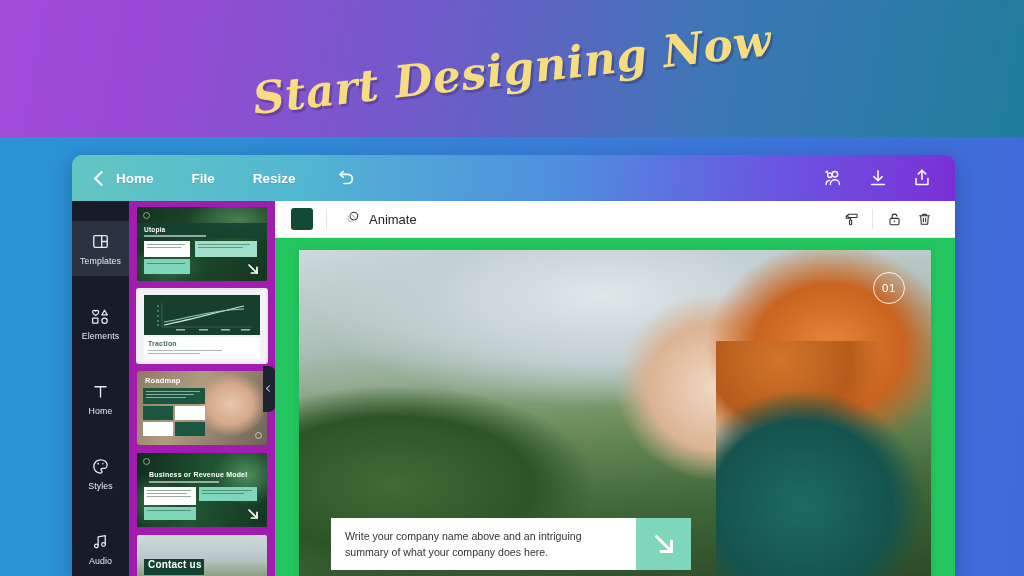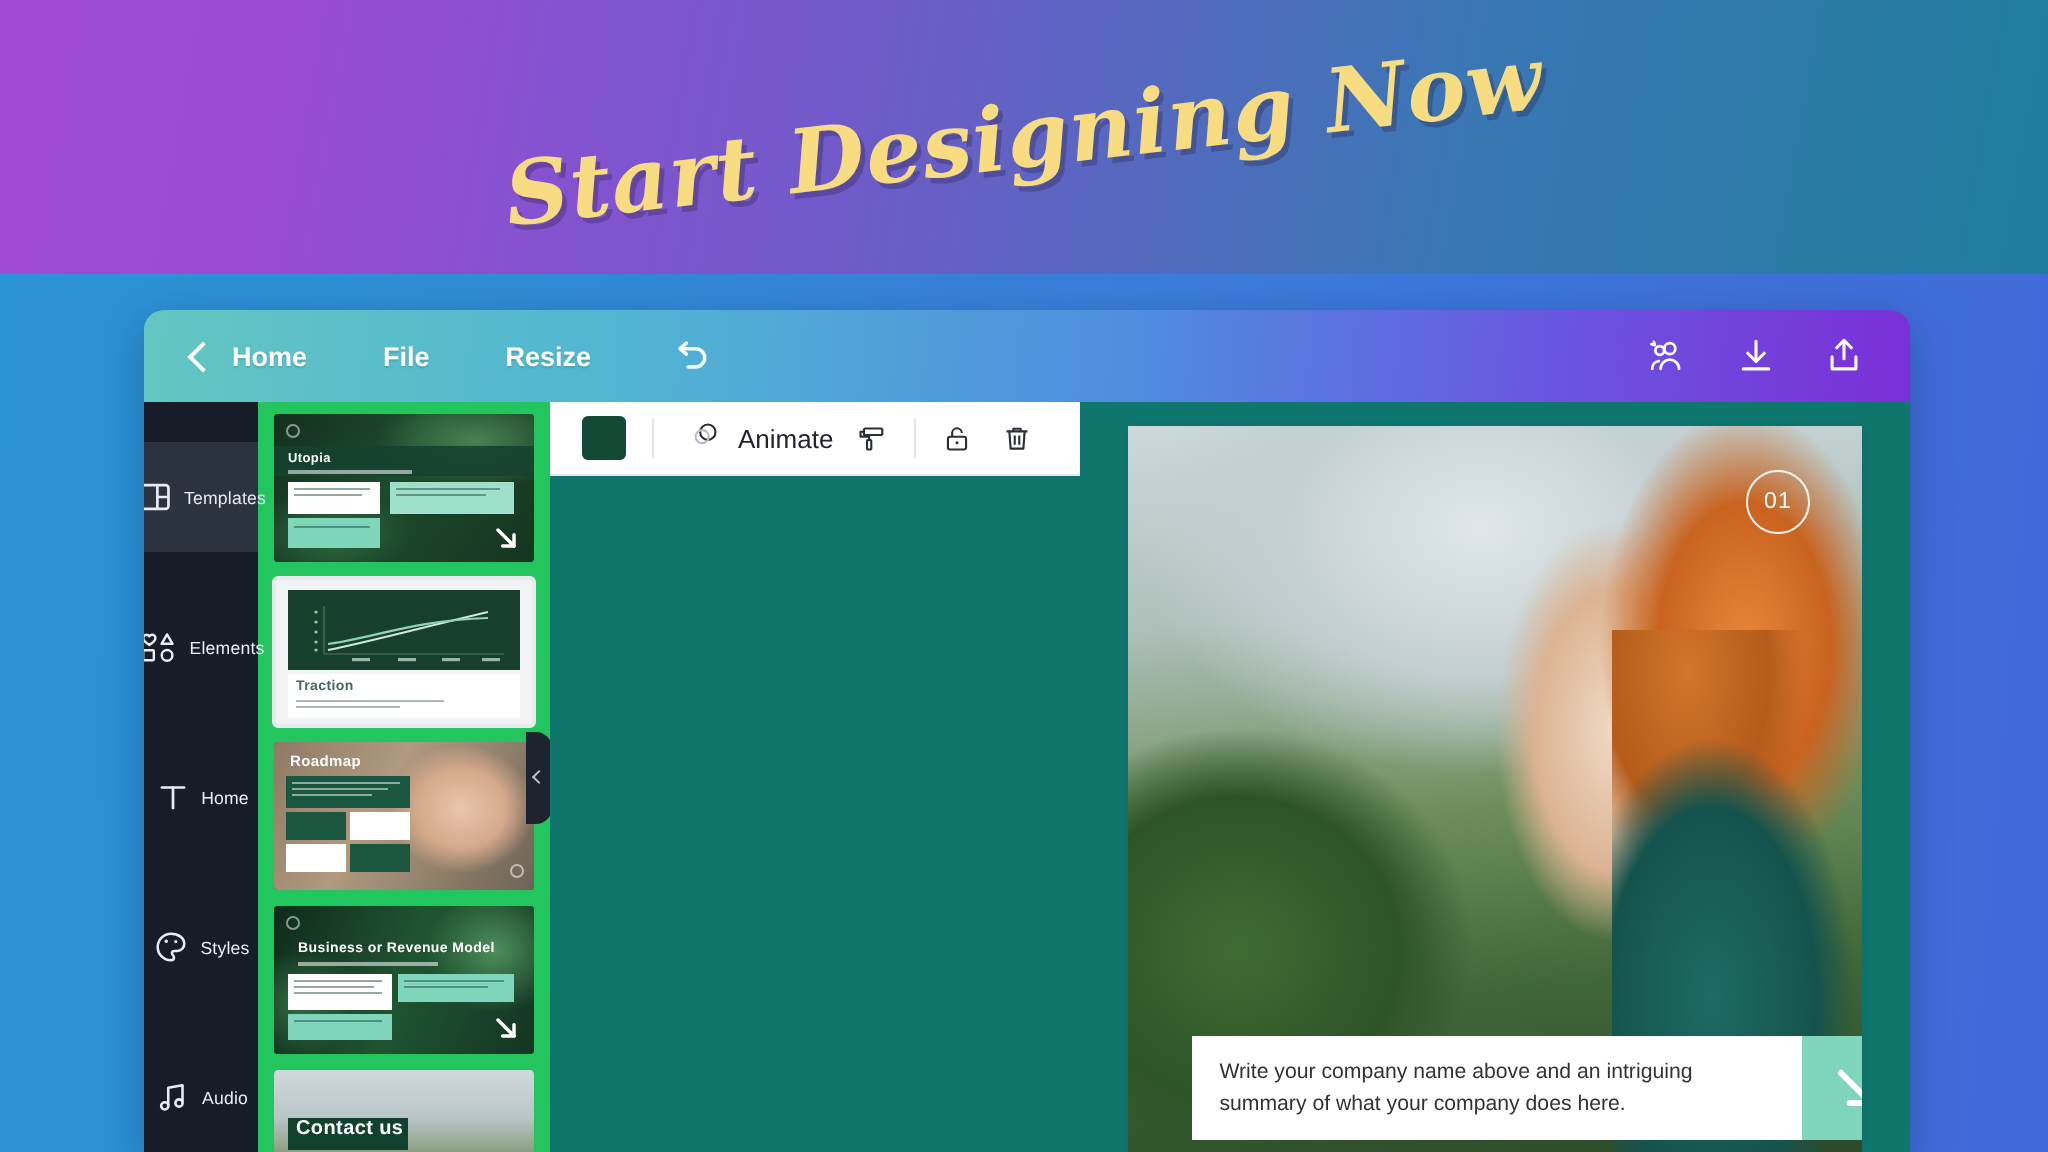--- a/index.html
+++ b/index.html
@@ -65,32 +65,32 @@
   
   .app-body { display:flex; height:375px; background:#eef1f6; }
 
   
   .rail {
     width:57px; background:#171d28; flex:0 0 57px;
     display:flex; flex-direction:column; align-items:stretch;
     position:relative; z-index:3;
   }
   .rail-item {
-    height:58px; display:flex; flex-direction:row;
+    height:58px; display:flex; flex-direction:column;
     align-items:center; justify-content:center; gap:5px;
     cursor:pointer; color:#e8ecf2;margin-top:20px;
   }
   .rail-item.active { background:#2b3240; }
   .rail-item .ri-icon { height:20px; display:flex; align-items:center; }
   .rail-item .ri-icon svg { display:block; }
   .rail-label { font-size:8.8px; letter-spacing:.1px; color:#e9edf3; }
 
   
   .panel {
-    width:146px; flex:0 0 146px; background:#22c55e;
+    width:146px; flex:0 0 146px; background:#a21caf;
     position:relative; padding:6px 8px 5px 8px; overflow:hidden;
   }
   .thumb {
     width:130px; height:74px; margin-bottom:8px;
     border-radius:2px; overflow:hidden; position:relative;
     cursor:pointer; background:#133329;
   }
   .thumb.sel { outline:2px solid #e8eaee; outline-offset:-1px; }
   .panel-handle {
     position:absolute; right:-1px; top:50%; transform:translateY(-50%);
@@ -133,22 +133,22 @@
   .t-card { position:absolute; background:#fff; }
   .t-card.mint { background:#7fd6bb; }
   .t-card.dk { background:#1b5640; }
   .t-ctext { position:absolute; background:rgba(20,60,45,.45); height:1.3px; }
   .t-arrow { position:absolute; width:16px; height:16px; }
   .t-arrow svg { width:16px; height:16px; display:block; }
   .t-chart { position:absolute; background:#173f2e; }
 
   
   .canvas-area {
-    flex:1; background:#0f766e; position:relative;
-    display:flex; flex-direction:row;
+    flex:1; background:#22c55e; position:relative;
+    display:flex; flex-direction:column;
   }
   .canvas-toolbar {
     height:37px; background:#fff; border-bottom:1px solid #e3e6ec;
     display:flex; align-items:center; padding:0 16px; gap:0;
   }
   .color-swatch {
     width:22px; height:22px; border-radius:3px; background:#134a35;
     cursor:pointer; flex:0 0 22px;
   }
   .ct-div { width:1px; height:20px; background:#e1e4ea; margin:0 13px; }

